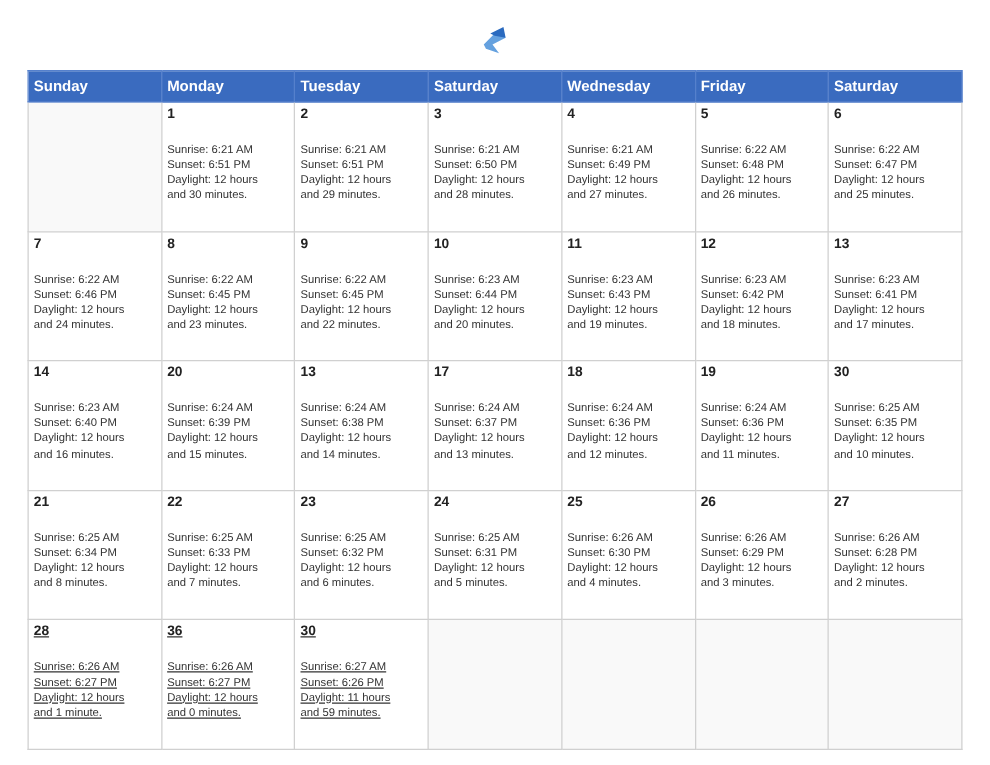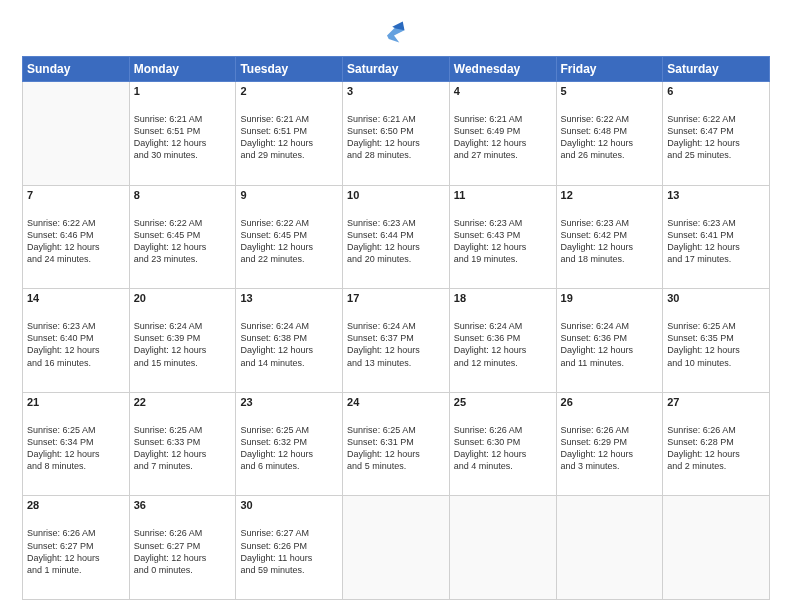--- a/index.html
+++ b/index.html
@@ -92,20 +92,21 @@
       font-size: 9px;
       color: #333;
       line-height: 1.35;
       margin-top: 16px;
     }
     .empty-cell {
       background: #f9f9f9;
     }
     .last-row td {
       height: 70px;
+      text-decoration: underline;
     }
   </style>
 </head>
 <body>
 
 <div class="page">
   <div class="header">
     <div class="logo">
       <svg class="logo-bird" viewBox="0 0 32 32" xmlns="http://www.w3.org/2000/svg">
         <polygon points="8,20 20,8 28,14 16,20 22,28 10,24" fill="#4a90d9" opacity="0.85"></polygon>

